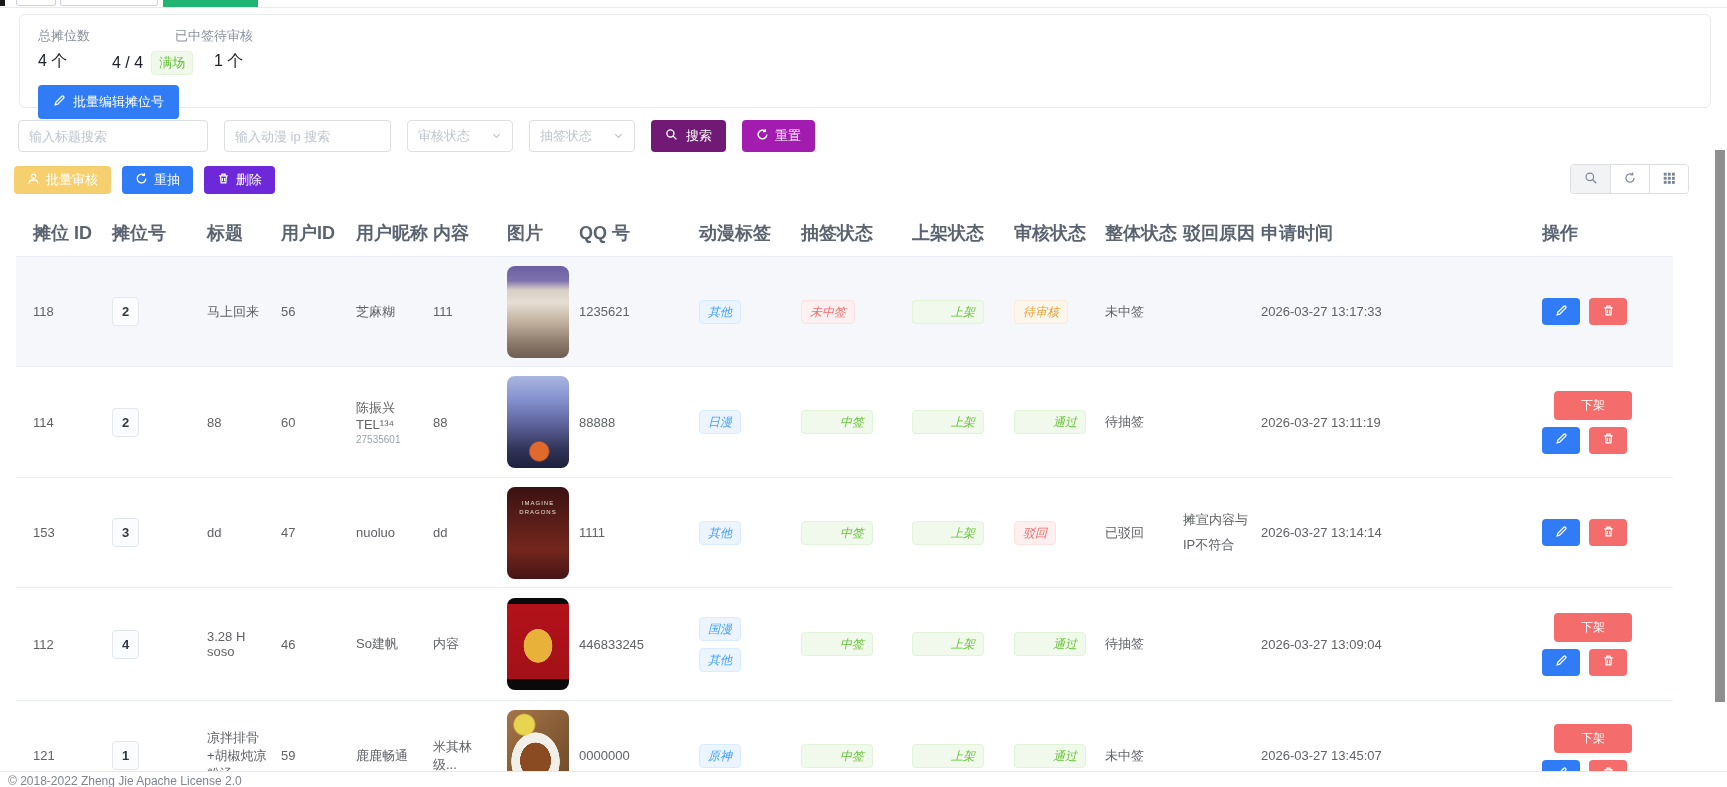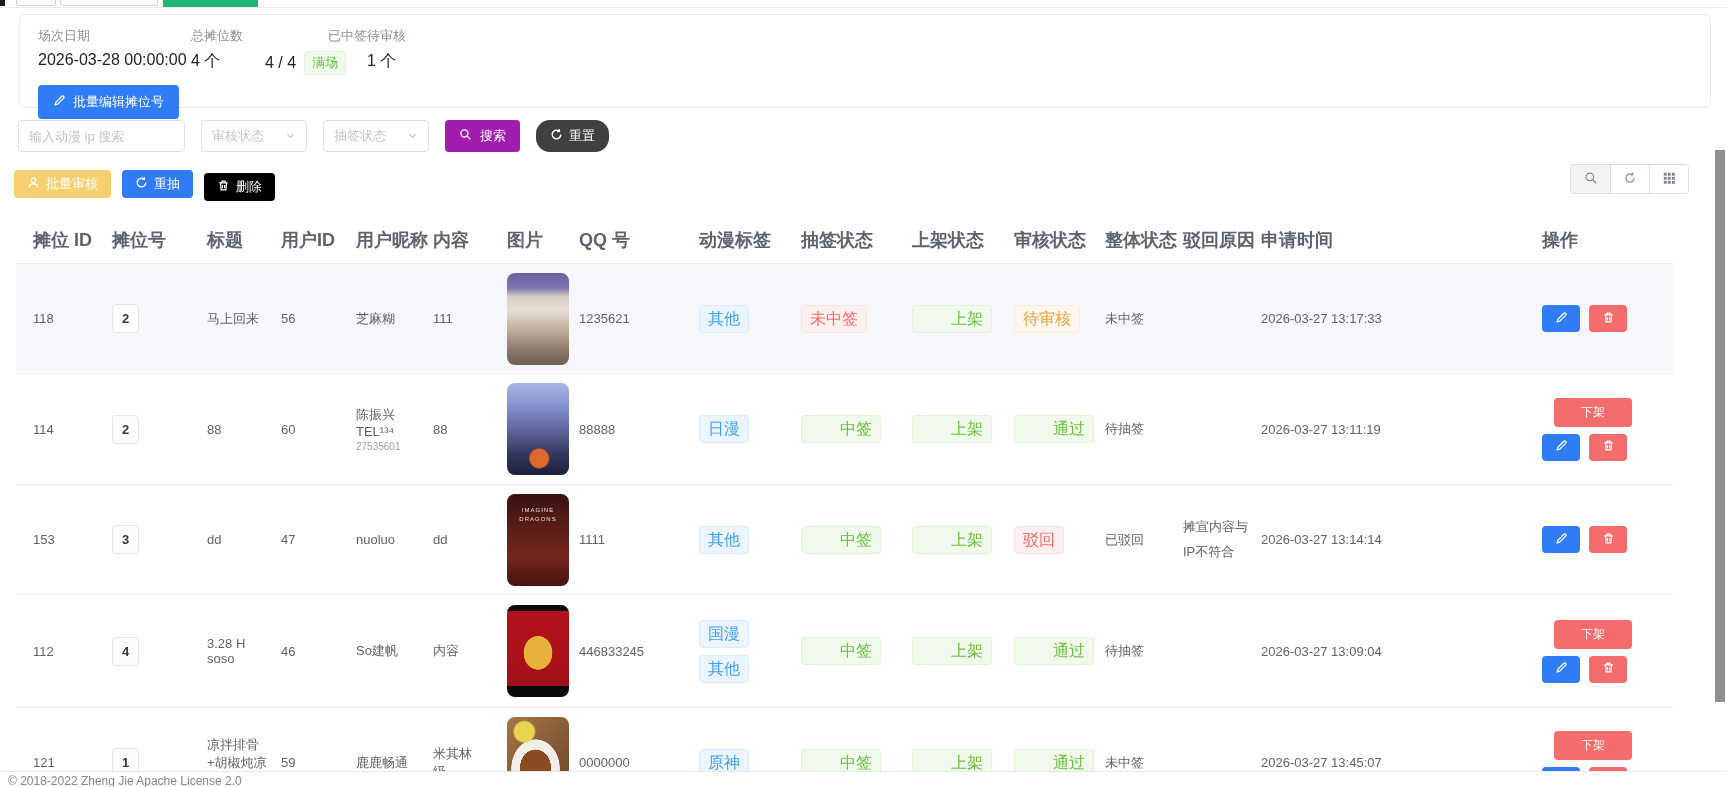--- a/index.html
+++ b/index.html
@@ -30,45 +30,45 @@
   .inp { height:32px; border:1px solid #dcdee2; border-radius:4px; font-size:13px;
     color:#515a6e; padding:0 10px; outline:none; background:#fff; }
   .inp::placeholder { color:#bfc4cc; }
   .inp-title { width:190px; } .inp-ip { width:167px; }
   .select { width:106px; height:32px; border:1px solid #dcdee2; border-radius:4px;
     display:flex; align-items:center; justify-content:space-between; padding:0 10px;
     font-size:13px; color:#bfc4cc; background:#fff; cursor:pointer; }
   .select svg { flex:none; }
   .btn { display:inline-flex; align-items:center; gap:6px; border:none; border-radius:4px;
     font-size:13px; color:#fff; padding:0 14px; height:32px; cursor:pointer; }
-  .btn-search { background:#a21caf;gap:8px; }
-  .btn-reset  { background:#404040;border-radius:14px; }
+  .btn-search { background:#701a75;gap:8px; }
+  .btn-reset  { background:#a21caf; }
 
   
   .actionrow { display:flex; align-items:center; margin:14px 16px 0 14px; position:relative; }
   .btn-sm { height:28px; border-radius:4px; font-size:13px; display:inline-flex; align-items:center; gap:6px; padding:0 13px; color:#fff; border:none; cursor:pointer; }
   .btn-audit { background:#f6d06e; margin-right:11px; }
   .btn-redraw { background:#2f7cf6; margin-right:11px; }
-  .btn-del { background:#000000;margin-top:7px; }
+  .btn-del { background:#6d28d9; }
   .toolgroup { position:absolute; right:22px; top:-2px; display:flex; border:1px solid #dcdee2; border-radius:4px; overflow:hidden; }
   .toolbtn { width:39px; height:28px; background:#fff; border:none; border-left:1px solid #dcdee2;
     display:flex; align-items:center; justify-content:center; color:#7d8592; cursor:pointer; }
   .toolbtn:first-child { border-left:none; background:#f2f3f5; }
 
   
   .tablewrap { margin:16px 38px 0 16px; }
   table { border-collapse:collapse; table-layout:fixed; width:1657px; font-size:13px; }
   th { text-align:left; font-weight:600; color:#5c6370; font-size:18px; padding:11px 6px; border-bottom:1px solid #ebeef5; white-space:nowrap; }
   td { padding:6px 6px; border-bottom:1px solid #ebeef5; vertical-align:middle; color:#606266; word-wrap:break-word; }
   th:first-child, td:first-child { padding-left:17px; }
   tr.hl td { background:#f5f7fa; }
   tr.r0 { height:110px; } tr.r1 { height:111px; } tr.r2 { height:110px; } tr.r3 { height:113px; } tr.r4 { height:110px; }
   .no-box { display:inline-block; min-width:27px; text-align:center; border:1px solid #e3e6eb; background:#fbfcfd; border-radius:4px; padding:6px 6px; font-weight:700; color:#32373f; font-size:13px; }
   .nick-sub { display:block; font-size:10px; color:#9aa0ab; margin-top:2px; }
-  .tag { display:inline-block; font-size:16px; line-height:1; padding:5px 8px; border-radius:4px; border:1px solid transparent; white-space:nowrap; }
+  .tag { display:inline-block; font-size:12px; line-height:1; padding:5px 8px; border-radius:4px; border:1px solid transparent; white-space:nowrap;font-style:italic; }
   .tag-blue   { color:#409eff; background:#ecf5ff; border-color:#d9ecff; }
   .tag-green  { color:#67c23a; background:#f0f9eb; border-color:#e1f3d8;padding-left:38px; }
   .tag-red    { color:#f56c6c; background:#fef0f0; border-color:#fde2e2; }
   .tag-yellow { color:#e6a23c; background:#fdf6ec; border-color:#faecd8; }
   .tagstack { display:flex; flex-direction:column; gap:7px; align-items:flex-start; }
 
   .photo { width:62px; height:92px; border-radius:8px; background:#d9d9d9; overflow:hidden; position:relative; }
   .p0 { background:linear-gradient(180deg,#6b5fa0 0%,#7e72ae 16%,#d8cfc4 26%,#e6ded2 40%,#bfae9c 62%,#8a796a 84%,#6e5f52 100%); }
   .p1 { background:radial-gradient(circle at 52% 82%, #e06a2c 0 11%, rgba(224,106,44,0) 13%),
         linear-gradient(180deg,#a9b6e0 0%,#8591cf 25%,#5a5f96 55%,#33365c 78%,#1d1f3a 100%); }
@@ -102,24 +102,20 @@
 
 <div class="topstrip">
   <div class="ts-notch"></div>
   <div class="ts-box1"></div>
   <div class="ts-box2"></div>
   <div class="ts-green"></div>
 </div>
 
 <div class="card">
   <div class="stats">
-    <div class="stat w1">
-      <div class="lbl">场次日期</div>
-      <div class="val">2026-03-28 00:00:00</div>
-    </div>
     <div class="stat w2">
       <div class="lbl">总摊位数</div>
       <div class="val">4 个</div>
     </div>
     <div class="stat w3">
       <div class="lbl">已中签</div>
       <div class="val">
         <span>4 / 4</span>
         <span class="badge-full">满场</span>
       </div>
@@ -131,20 +127,21 @@
   </div>
   <button class="btn-batch-edit">
     <span><svg width="13" height="13" viewBox="0 0 24 24" fill="none" stroke="#fff" stroke-width="2.4">
           <path d="M4 20l1.2-4.6L16.4 4.2a2 2 0 0 1 2.8 0l.6.6a2 2 0 0 1 0 2.8L8.6 18.8 4 20z"></path>
         </svg></span>
     <span>批量编辑摊位号</span>
   </button>
 </div>
 
 <div class="filters">
+  <input class="inp inp-title" placeholder="输入标题搜索" style="">
   <input class="inp inp-ip" placeholder="输入动漫 ip 搜索" style="">
   <div class="select">
     <span>审核状态</span>
     <span><svg width="11" height="11" viewBox="0 0 24 24" fill="none" stroke="#bfc4cc" stroke-width="2.6">
           <polyline points="5 9 12 16 19 9"></polyline>
         </svg></span>
   </div>
   <div class="select">
     <span>抽签状态</span>
     <span><svg width="11" height="11" viewBox="0 0 24 24" fill="none" stroke="#bfc4cc" stroke-width="2.6">

